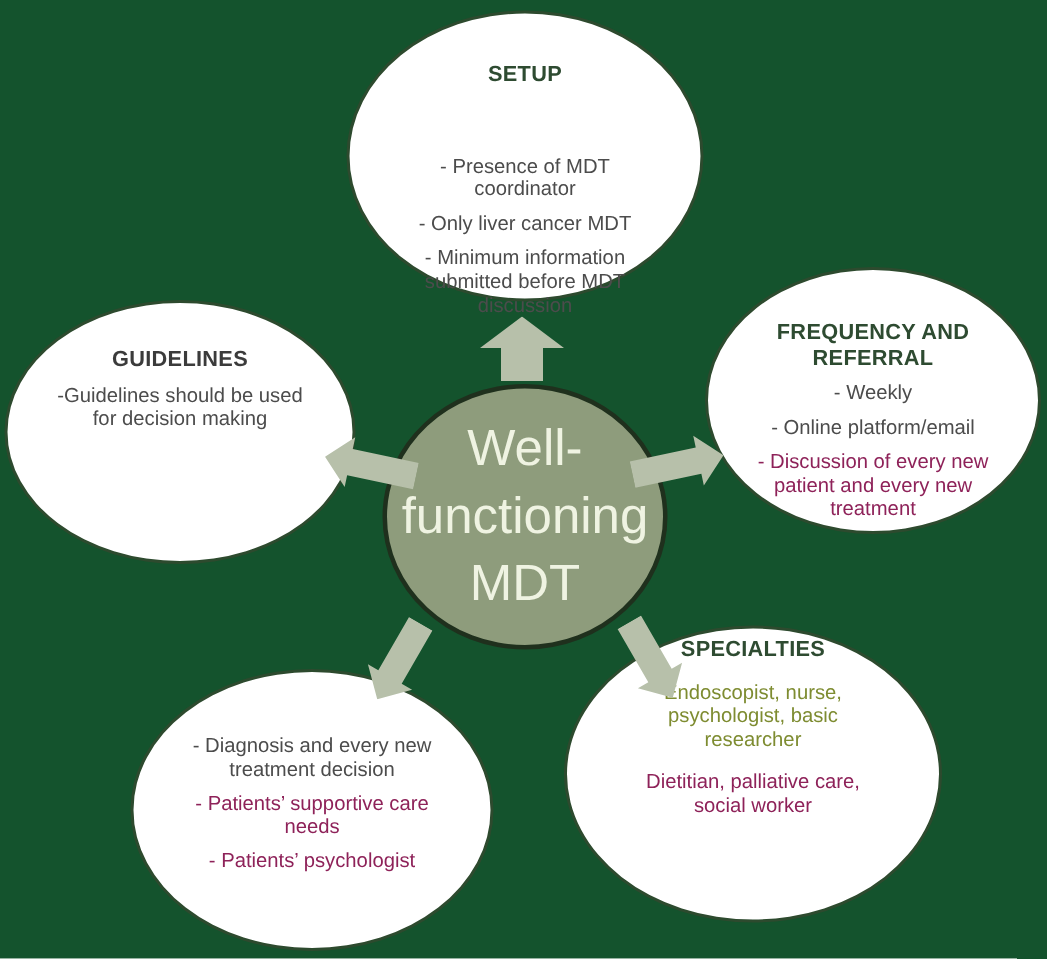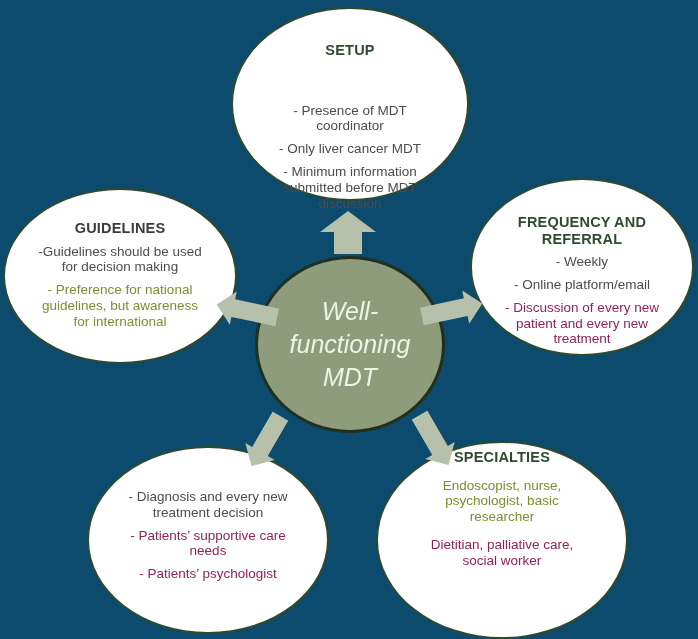--- a/index.html
+++ b/index.html
@@ -1,44 +1,44 @@
 <!DOCTYPE html>
 <html><head>
 <meta charset="utf-8">
 <style>
   html,body { margin:0; padding:0; background:#ffffff; }
   .canvas {
-    position:relative; width:698px; height:639px; background:#0c4a6e;
+    position:relative; width:698px; height:639px; background:#14532d;
     font-family:"Liberation Sans", sans-serif; overflow:hidden;
   }
   .ellipse {
     position:absolute; box-sizing:border-box;
     border:2px solid #2d4a2e; border-radius:50%; background:#ffffff;
     display:flex; flex-direction:column; align-items:center;
     text-align:center;
   }
   .node-title {
     font-weight:bold; font-size:14.5px; line-height:1.15;
     letter-spacing:.2px; white-space:pre-line;
   }
   .node-item {
     font-size:13.5px; line-height:1.17; white-space:pre-line; margin-top:7px;
   }
   #node-setup        { left:231px; top:7px;   width:238px; height:194px; padding-top:33px; }
   #node-frequency    { left:470px; top:178px; width:224px; height:178px; padding-top:27px;justify-content:center; }
-  #node-guidelines   { left:3px;   top:188px; width:234px; height:176px; padding-top:30px; }
+  #node-guidelines   { left:3px;   top:200px; width:234px; height:176px; padding-top:30px; }
   #node-collective   { left:87px;  top:446px; width:242px; height:188px; padding-top:34px; }
-  #node-specialties  { left:376px; top:441px; width:252px; height:198px; padding-top:6px; }
+  #node-specialties  { left:376px; top:417px; width:252px; height:198px; padding-top:6px; }
   #node-specialties .node-item { margin-top:12px; }
   #node-specialties .node-title { margin-top:0; }
   .center-circle {
     position:absolute; left:255px; top:256px; width:190px; height:177px;
     box-sizing:border-box; border:3px solid #1f301d; border-radius:50%;
     background:#8e9c7c; display:flex; align-items:center; justify-content:center;
-    text-align:center; font-size:25px; line-height:1.32; white-space:pre-line;font-style:italic;
+    text-align:center; font-size:34px; line-height:1.32; white-space:pre-line;
   }
   .arrow { position:absolute; }
   .arrow svg { display:block; width:100%; height:100%; }
   #arrow-setup       { left:318px; top:211px; width:60px; height:43px; }
   #arrow-frequency   { left:434px; top:279px; width:36px; height:62px; transform:rotate(78deg); }
   #arrow-guidelines  { left:229px; top:280px; width:36px; height:62px; transform:rotate(-78deg); }
   #arrow-specialties { left:416px; top:411px; width:36px; height:58px; transform:rotate(150deg); }
   #arrow-collective  { left:248px; top:412px; width:36px; height:58px; transform:rotate(-150deg); }
 </style>
 </head>
@@ -63,23 +63,20 @@
     <div class="node-item" style="color: rgb(76, 76, 76);">-  Online platform/email</div>
     <div class="node-item" style="color: rgb(142, 34, 89);">- Discussion of every new
 patient and every new
 treatment</div>
   </div>
 
   <div class="ellipse" id="node-guidelines">
     <div class="node-title" style="color: rgb(59, 59, 59);">GUIDELINES</div>
     <div class="node-item" style="color: rgb(76, 76, 76);">-Guidelines should be used
 for decision making</div>
-    <div class="node-item" style="color: rgb(126, 140, 49);">- Preference for national
-guidelines, but awareness
-for international</div>
   </div>
 
   <div class="ellipse" id="node-collective">
     <div class="node-item" style="color: rgb(76, 76, 76);">- Diagnosis and every new
 treatment decision</div>
     <div class="node-item" style="color: rgb(142, 34, 89);">- Patients’ supportive care
 needs</div>
     <div class="node-item" style="color: rgb(142, 34, 89);">- Patients’ psychologist</div>
   </div>
 

